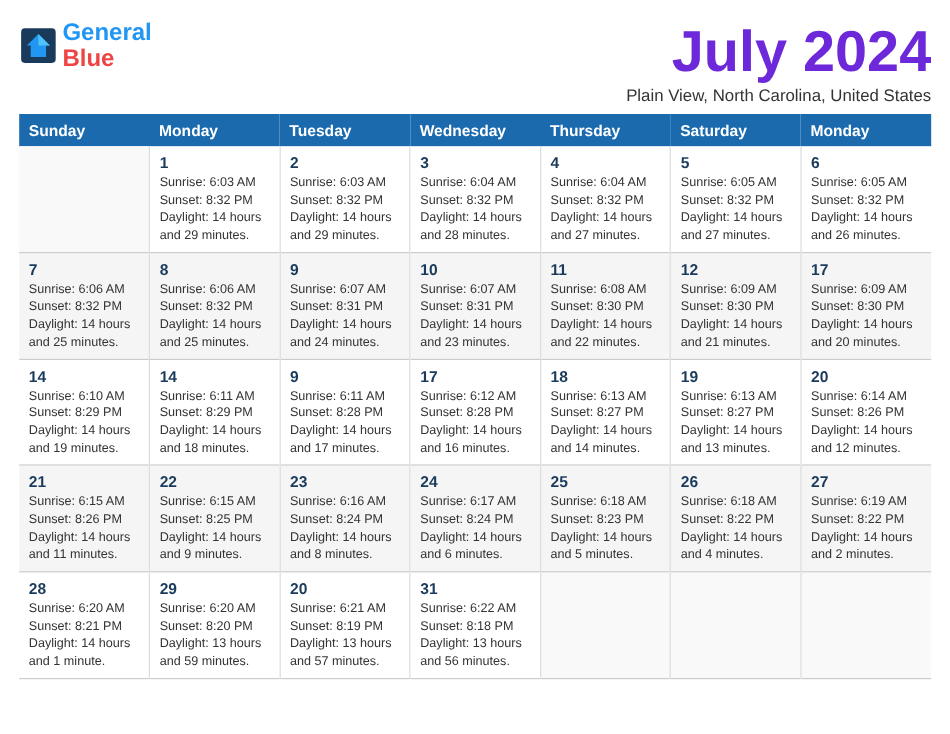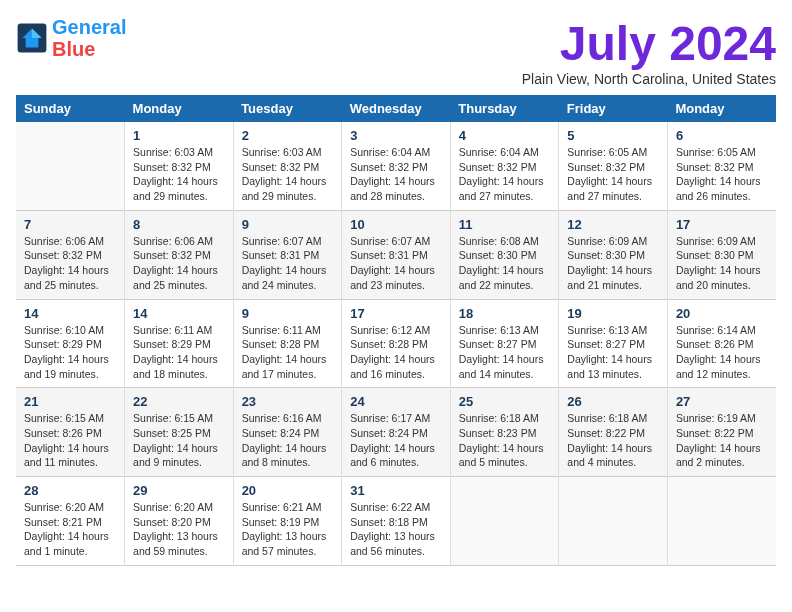--- a/index.html
+++ b/index.html
@@ -116,21 +116,21 @@
 </div>
 
 <table>
   <thead>
     <tr>
     <th>Sunday</th>
         <th>Monday</th>
         <th>Tuesday</th>
         <th>Wednesday</th>
         <th>Thursday</th>
-        <th>Friday</th>
+        <th>Saturday</th>
         <th>Monday</th>
       </tr>
   </thead>
   <tbody id="cal-body">
   <tr>
         <td class="empty-cell"></td>
         <td>
           <span class="day-num">1</span>
           <div class="day-info">Sunrise: 6:03 AM<br>Sunset: 8:32 PM<br>Daylight: 14 hours<br>and 29 minutes.</div>
         </td>

